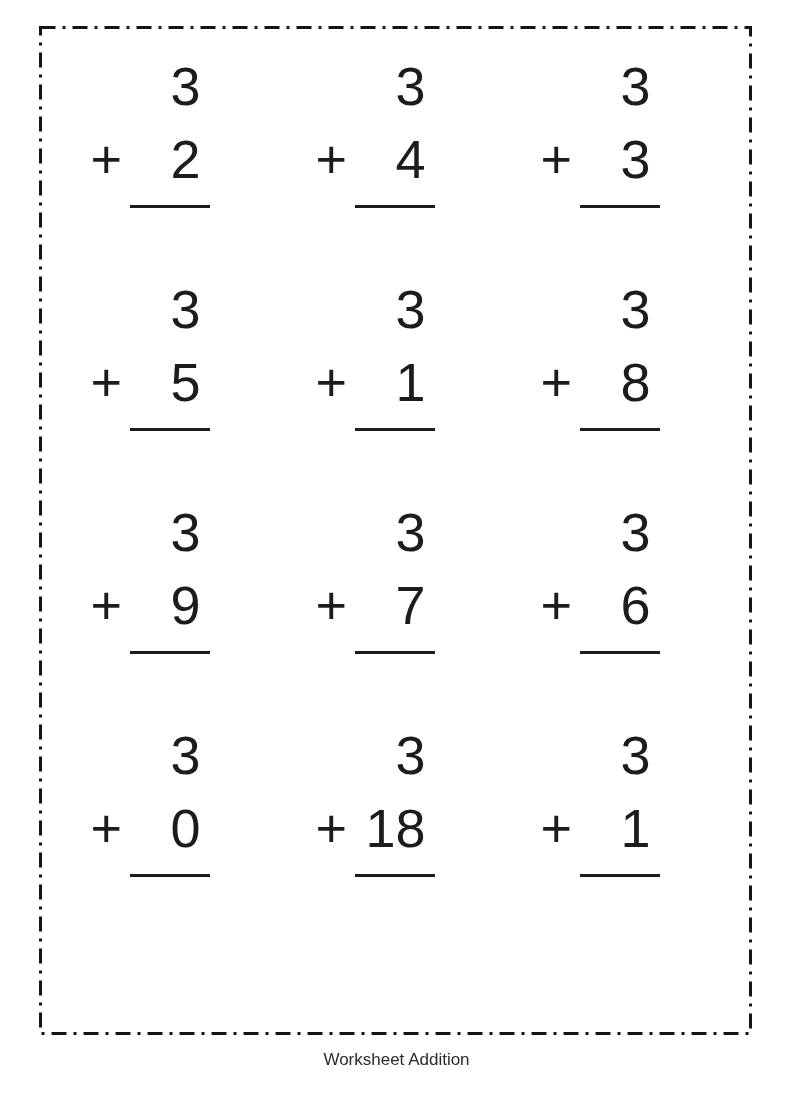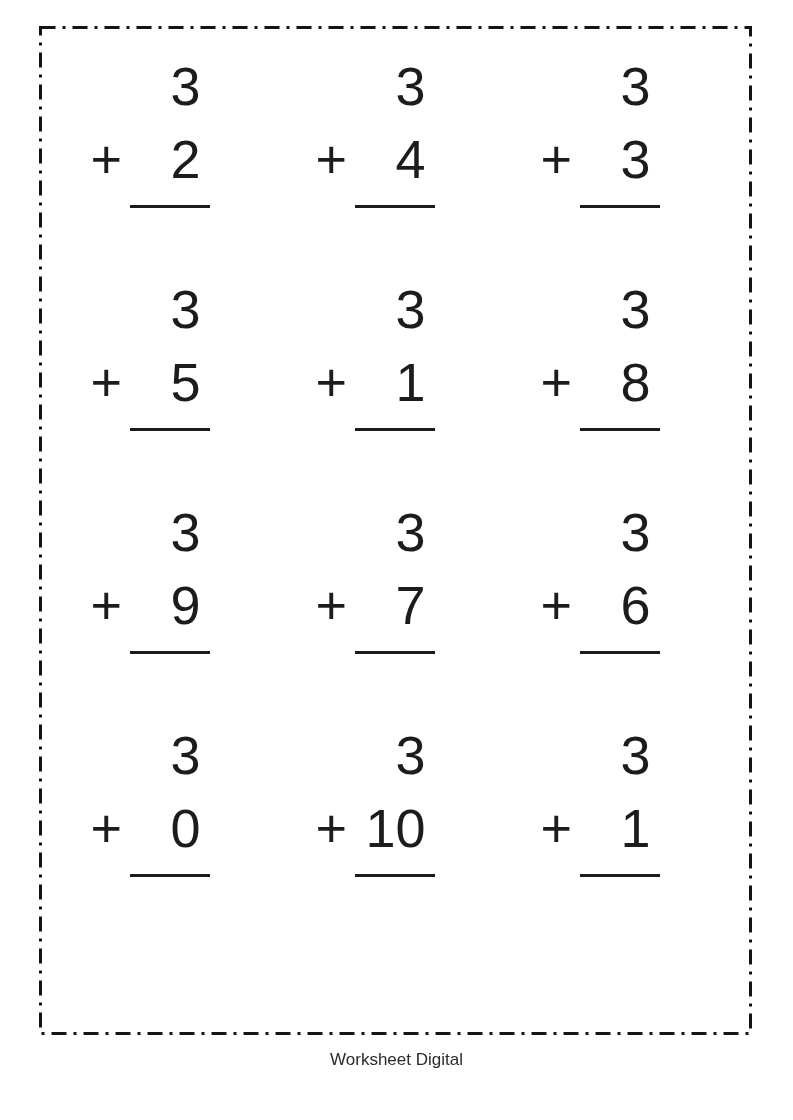--- a/index.html
+++ b/index.html
@@ -175,30 +175,30 @@
         <span class="plus">+</span>
         <span class="addend">0</span>
       </div>
       <div class="answer-line"></div>
     </div>
 
     <div class="problem">
       <div class="top-number">3</div>
       <div class="bottom-row">
         <span class="plus">+</span>
-        <span class="addend">10</span>
+        <span class="addend">18</span>
       </div>
       <div class="answer-line"></div>
     </div>
 
     <div class="problem">
       <div class="top-number">3</div>
       <div class="bottom-row">
         <span class="plus">+</span>
         <span class="addend">1</span>
       </div>
       <div class="answer-line"></div>
     </div>
 
   </div>
 </div>
 
-<div class="footer">Worksheet Digital</div>
+<div class="footer">Worksheet Addition</div>
 
 </body></html>

